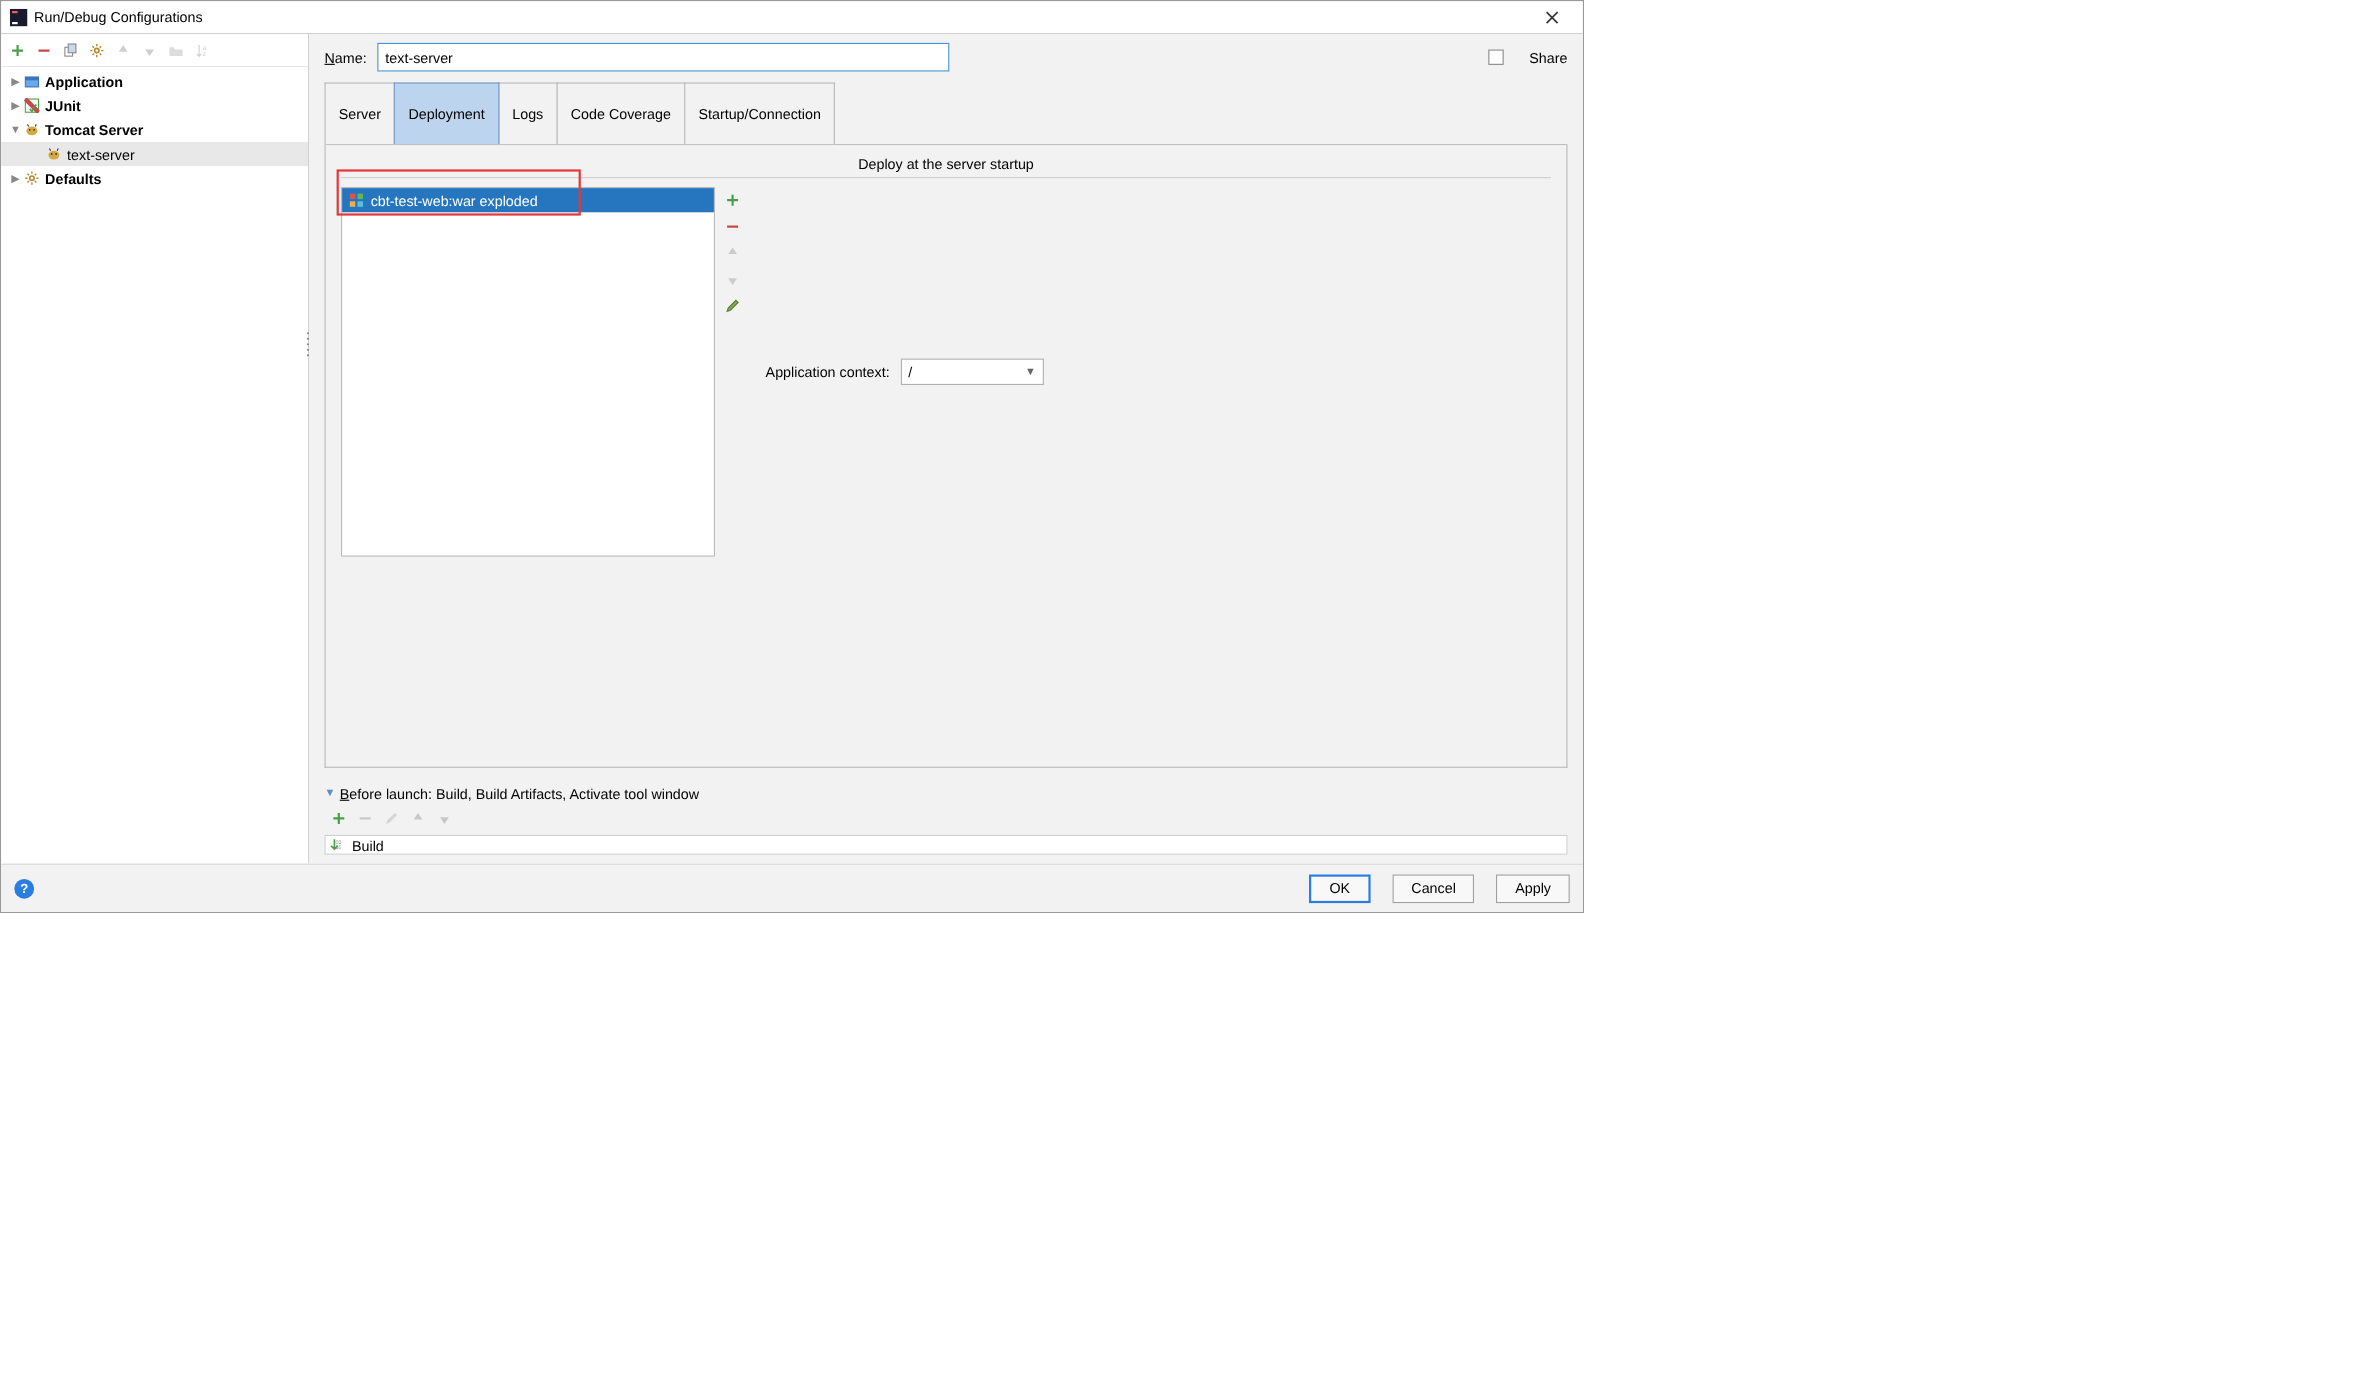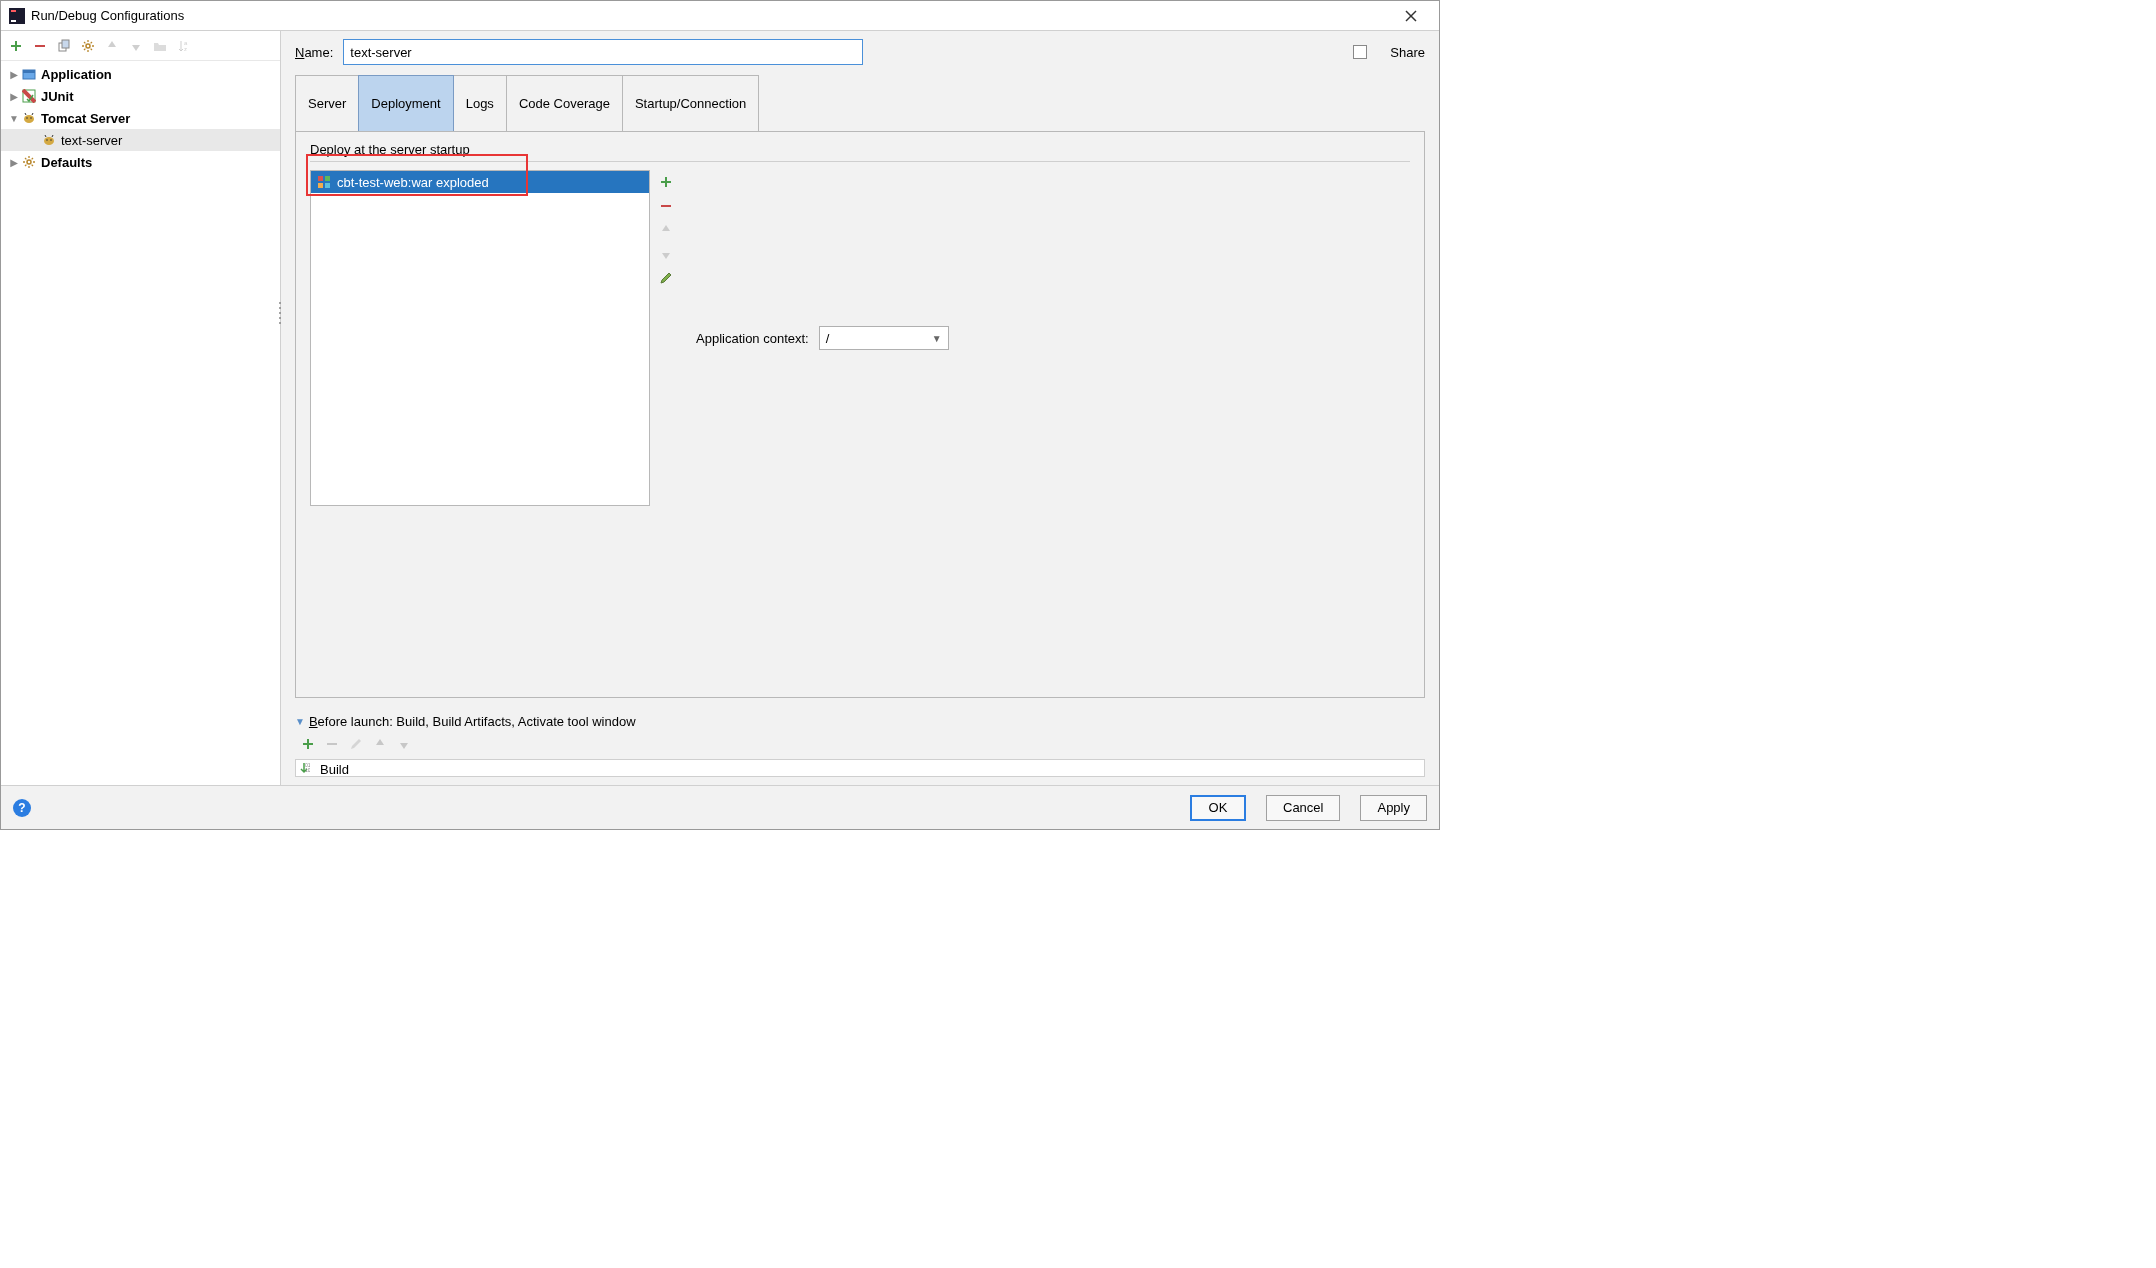--- a/index.html
+++ b/index.html
@@ -34,21 +34,21 @@
     .name-row label .ul { text-decoration: underline; }
     .name-input { flex: 1; max-width: 520px; height: 26px; padding: 2px 6px; border: 1px solid #4a90d9; background: #fff; font-size: 13px; outline: none; }
     .share-box { display: flex; align-items: center; gap: 23px; margin-left: auto; }
     .share-box .chk { width: 14px; height: 14px; border: 1px solid #888; background: #fff; }
     
     .tabs { display: flex; border-bottom: 1px solid #b8b8b8; background: #f2f2f2; }
     .tab { padding: 20px 12px; border: 1px solid #b8b8b8; border-bottom: none; background: #f2f2f2; cursor: pointer; font-size: 13px; margin-right: -1px; position: relative; }
     .tab.active { background: #bcd4ee; border-color: #7a9bc4; z-index: 1; text-align: right; }
     
     .tab-content { flex: 1; border: 1px solid #b8b8b8; border-top: none; background: #f2f2f2; padding: 10px 14px; overflow: hidden; }
-    .section-header { font-size: 13px; margin-bottom: 4px; border-bottom: 1px solid #cfcfcf; padding-bottom: 4px; }
+    .section-header { font-size: 13px; margin-bottom: 4px; border-bottom: 1px solid #cfcfcf; padding-bottom: 4px; text-align: center; }
     
     .deploy-area { display: flex; gap: 20px; margin-top: 8px; }
     .artifact-list-wrap { display: flex; }
     .artifact-list { width: 340px; height: 336px; background: #fff; border: 1px solid #b8b8b8; }
     .artifact-item { display: flex; align-items: center; height: 22px; padding: 0 6px; background: #2675bf; color: #fff; gap: 6px; }
     .artifact-item .art-icon { width: 14px; height: 14px; }
     .highlight-box { position: absolute; border: 2px solid #e83535; pointer-events: none; }
     .artifact-btns { display: flex; flex-direction: column; gap: 4px; margin-left: 6px; padding-top: 2px; }
     .artifact-btns .ab { width: 20px; height: 20px; display: flex; align-items: center; justify-content: center; cursor: pointer; }
     .artifact-btns .ab.disabled { opacity: 0.35; cursor: default; }

